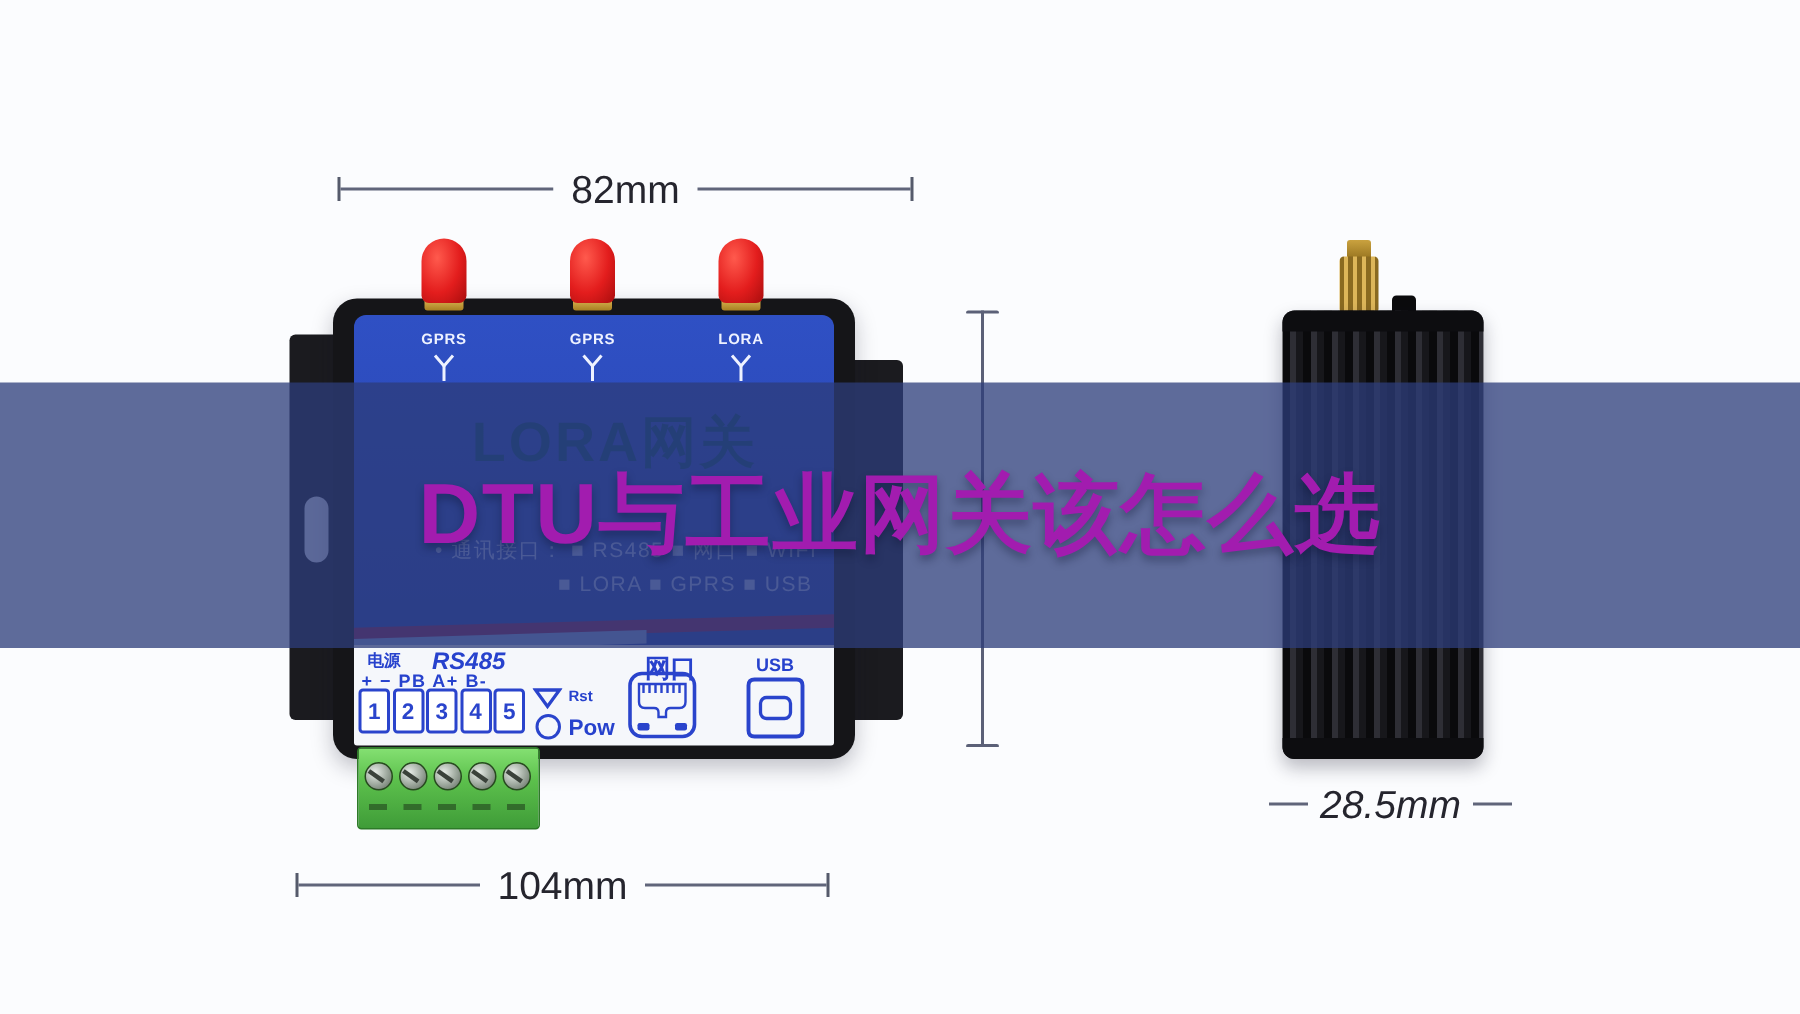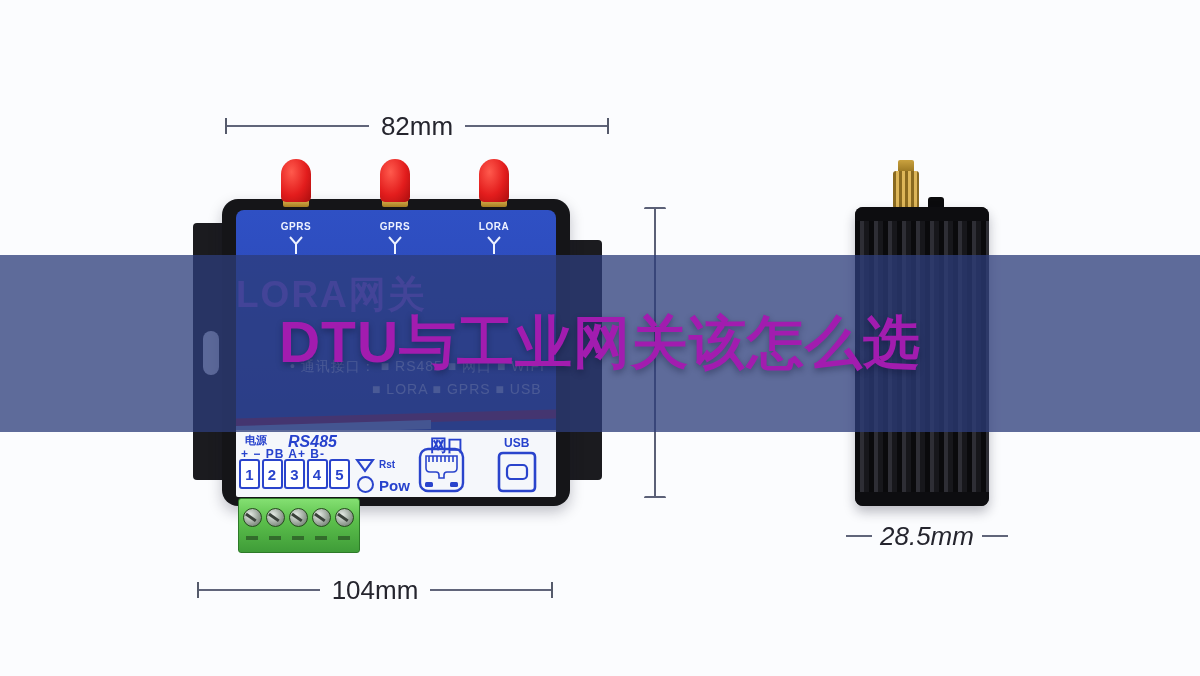--- a/index.html
+++ b/index.html
@@ -22,21 +22,21 @@
   
   .gw-flange{background:#1b1b1f;border-radius:4px;z-index:8;}
   .gw-slot{background:#eef1f8;border-radius:9px;z-index:9;}
   .gw-body{background:#151518;border-radius:16px;z-index:10;box-shadow:0 6px 14px rgba(20,20,40,.25);}
   .gw-blue{background:linear-gradient(#2f50c4,#2843ae);border-radius:8px 8px 0 0;z-index:11;}
   .ant-label{z-index:12;font-size:10px;font-weight:bold;color:#eef2ff;letter-spacing:.5px;text-align:center;width:60px;}
   .ant-icon{z-index:12;}
   .cap{z-index:12;background:radial-gradient(ellipse at 35% 30%,#ff5a4d 0%,#e31d1d 55%,#a80d0d 100%);
        border-radius:15px 15px 5px 5px;}
   .cap-ring{z-index:11;background:linear-gradient(#e3c05d,#a87f22);border-radius:2px;}
-  .gw-title{z-index:12;width:348px;text-align:left;font-size:37px;font-weight:bold;color:#8b5cf6;letter-spacing:2px;}
+  .gw-title{z-index:12;width:348px;text-align:center;font-size:37px;font-weight:bold;color:#0c4a6e;letter-spacing:2px;}
   .gw-spec{z-index:12;font-size:14px;color:#a9b7ec;letter-spacing:1px;white-space:nowrap;}
   .stripe{z-index:12;}
   .gw-white{background:#f5f7fb;z-index:12;border-radius:0 0 2px 2px;}
   .io-lbl{z-index:13;color:#2742cd;font-weight:bold;white-space:nowrap;}
   .tbox{display:flex;z-index:13;}
   .tbox div{width:17px;height:26px;border:2px solid #2a44cc;border-radius:3px;margin-right:1.5px;
             color:#2a44cc;font-weight:bold;font-size:15px;display:flex;align-items:center;justify-content:center;background:#fff;}
   .green-block{background:linear-gradient(#84e072 0%,#5cc04c 40%,#3f9c38 100%);border:1px solid #2d7a28;
                border-radius:3px;z-index:13;}
   .screw{width:17px;height:17px;border-radius:50%;z-index:14;border:1.5px solid #27491f;

